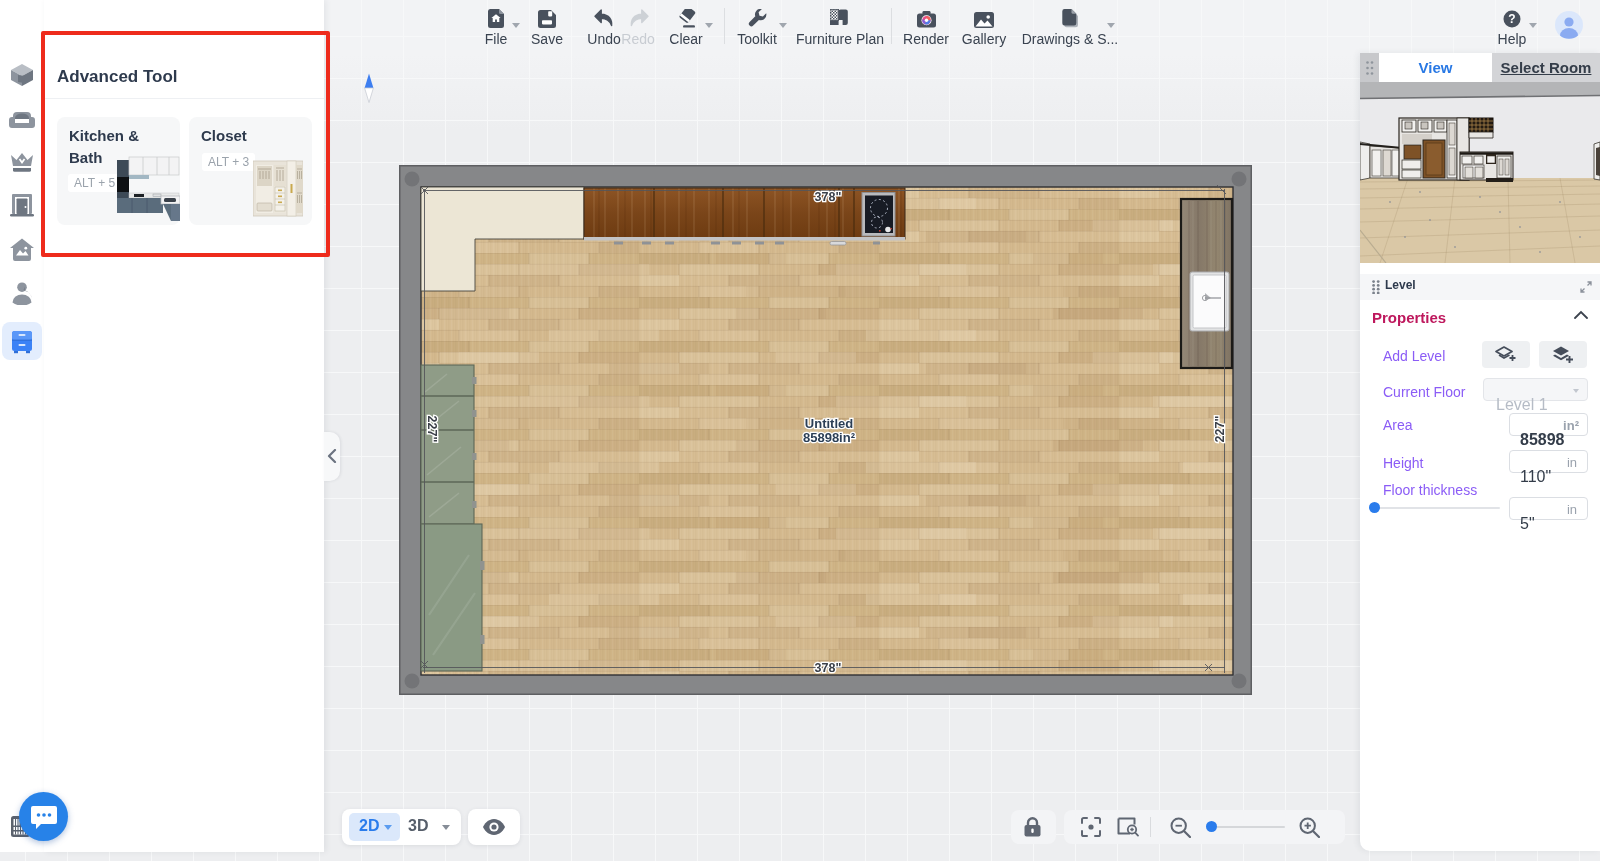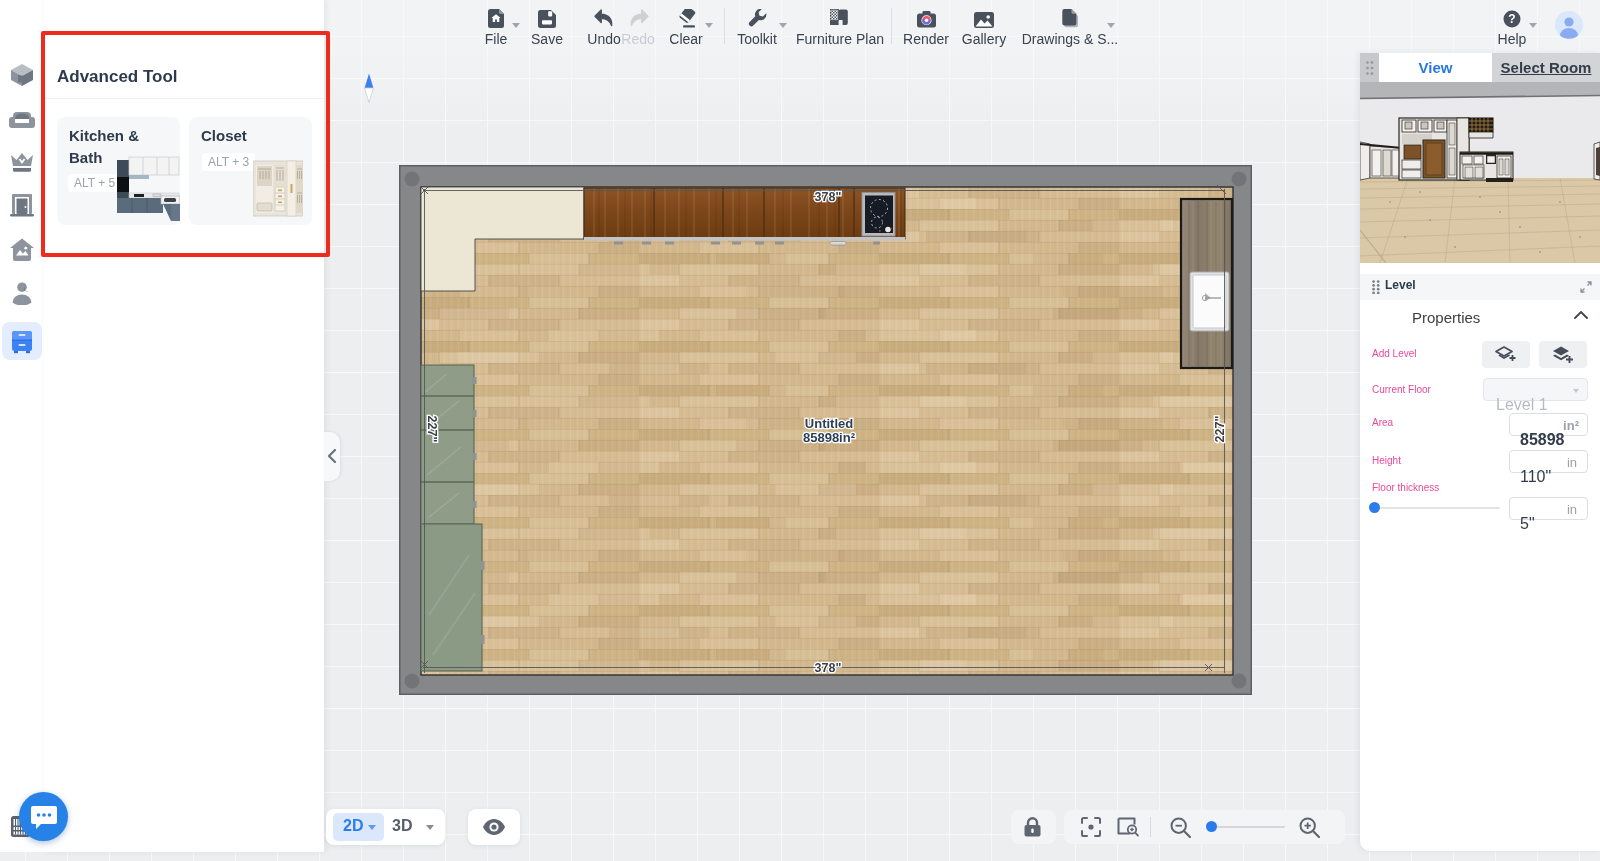--- a/index.html
+++ b/index.html
@@ -43,21 +43,21 @@
           padding:2px 6px; }
   #redbox { left:41px; top:31px; width:289px; height:226px; border:4px solid #ee2b1c; border-radius:2px; }
 
   
   #collapse { left:324px; top:432px; width:16px; height:49px; background:#f7f8f9;
               border-radius:0 10px 10px 0; box-shadow:1px 0 3px rgba(50,60,80,0.10); }
   #collapse svg { margin:17px 0 0 3px; }
 
   
   .wbtn { position:absolute; background:#ffffff; border-radius:8px; box-shadow:0 1px 4px rgba(50,60,80,0.10); }
-  #view23 { left:326px; top:809px; width:119px; height:36px; }
+  #view23 { left:342px; top:809px; width:119px; height:36px; }
   #b2d { position:absolute; left:7px; top:4px; width:51px; height:28px; background:#dbe8fb; border-radius:5px;
          color:#2a7cec; font-weight:bold; font-size:16px; text-align:left; padding:4px 0 0 10px;}
   #b3d { position:absolute; left:66px; top:8px; color:#565e6a; font-weight:bold; font-size:16px; }
   #eyebtn { left:468px; top:809px; width:52px; height:36px; }
   #lockbtn { left:1011px; top:810px; width:45px; height:34px; background:#f3f4f6; border-radius:8px; }
   #zoomgrp { left:1064px; top:810px; width:281px; height:34px; background:#f3f4f6; border-radius:8px; }
   #zoomgrp .sep { position:absolute; left:86px; top:7px; width:1px; height:20px; background:#d9dbde; }
   #ztrack { position:absolute; left:144px; top:16px; width:77px; height:2px; background:#d5d7da; border-radius:1px; }
   #zdot { position:absolute; left:142px; top:11px; width:11px; height:11px; border-radius:50%; background:#2a7cec; }
 
@@ -70,25 +70,25 @@
   #rpanel { left:1360px; top:53px; width:240px; height:798px; background:#ffffff;
             border-radius:0 0 0 10px; box-shadow:-2px 0 6px rgba(50,60,80,0.08); }
   #tabbar { position:absolute; left:0; top:0; width:272px; height:29px; background:#d3d4d7; }
   #tabnub { position:absolute; left:0; top:0; width:19px; height:29px; background:#c7c8cb; }
   #tabview { position:absolute; left:19px; top:0; width:113px; height:29px; background:#ffffff;
              color:#2878e4; font-weight:bold; font-size:15px; text-align:center; line-height:29px; }
   #tabsel { position:absolute; left:132px; top:0; width:108px; height:29px; color:#343d49;
             font-weight:bold; font-size:15px; text-align:center; line-height:29px;text-decoration:underline; }
   #lvlhead { position:absolute; left:0; top:221px; width:240px; height:26px; background:#f5f6f8; }
   #lvlhead .t { position:absolute; left:25px; top:4px; font-size:12px; font-weight:bold; color:#2e3a4d; }
-  .plab { position:absolute; left:12px; font-size:10px; color:#ec4899; }
+  .plab { position:absolute; left:23px; font-size:14px; color:#8b5cf6; }
   .pinput { position:absolute; background:#ffffff; border:1px solid #dbdee3; border-radius:4px; height:23px; }
   .pinput .v { position:absolute; font-size:16px; color:#333c49; top:17px; }
   .pinput .u { position:absolute; font-size:13px; color:#9aa2ad; top:4px; }
-  #props-t { position:absolute; left:12px; top:256px; font-size:15px; font-weight:normal; color:#404040;margin-left:40px; }
+  #props-t { position:absolute; left:12px; top:256px; font-size:15px; font-weight:bold; color:#be185d; }
   .gbtn { position:absolute; top:288px; width:48px; height:27px; background:#eef0f2; border-radius:4px;
           display:flex; align-items:center; justify-content:center; }
 </style>
 </head>
 <body>
 
 <div id="toolbar">
   <div class="tb-item" style="left:478px; width:36px;">
     <div class="ic">
         <svg width="16" height="19" viewBox="0 0 16 19">

